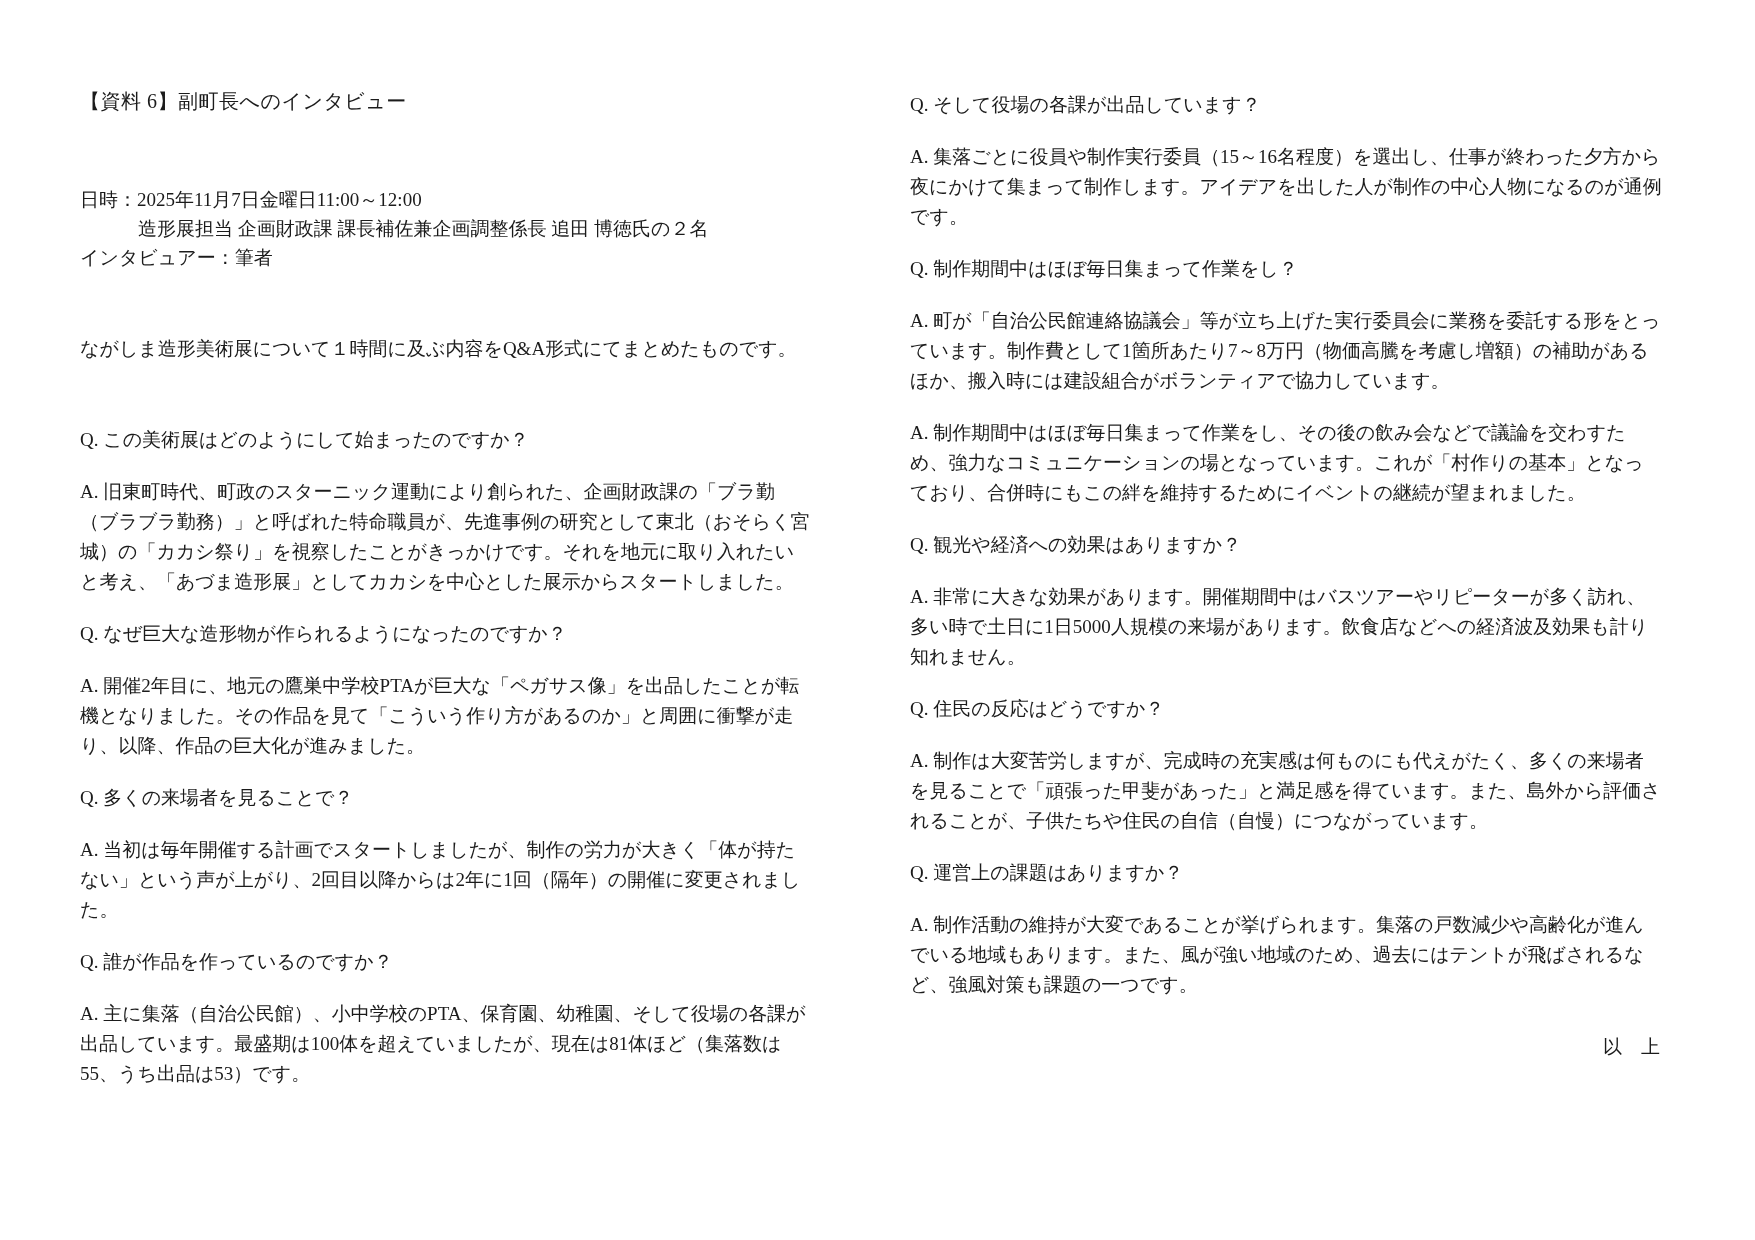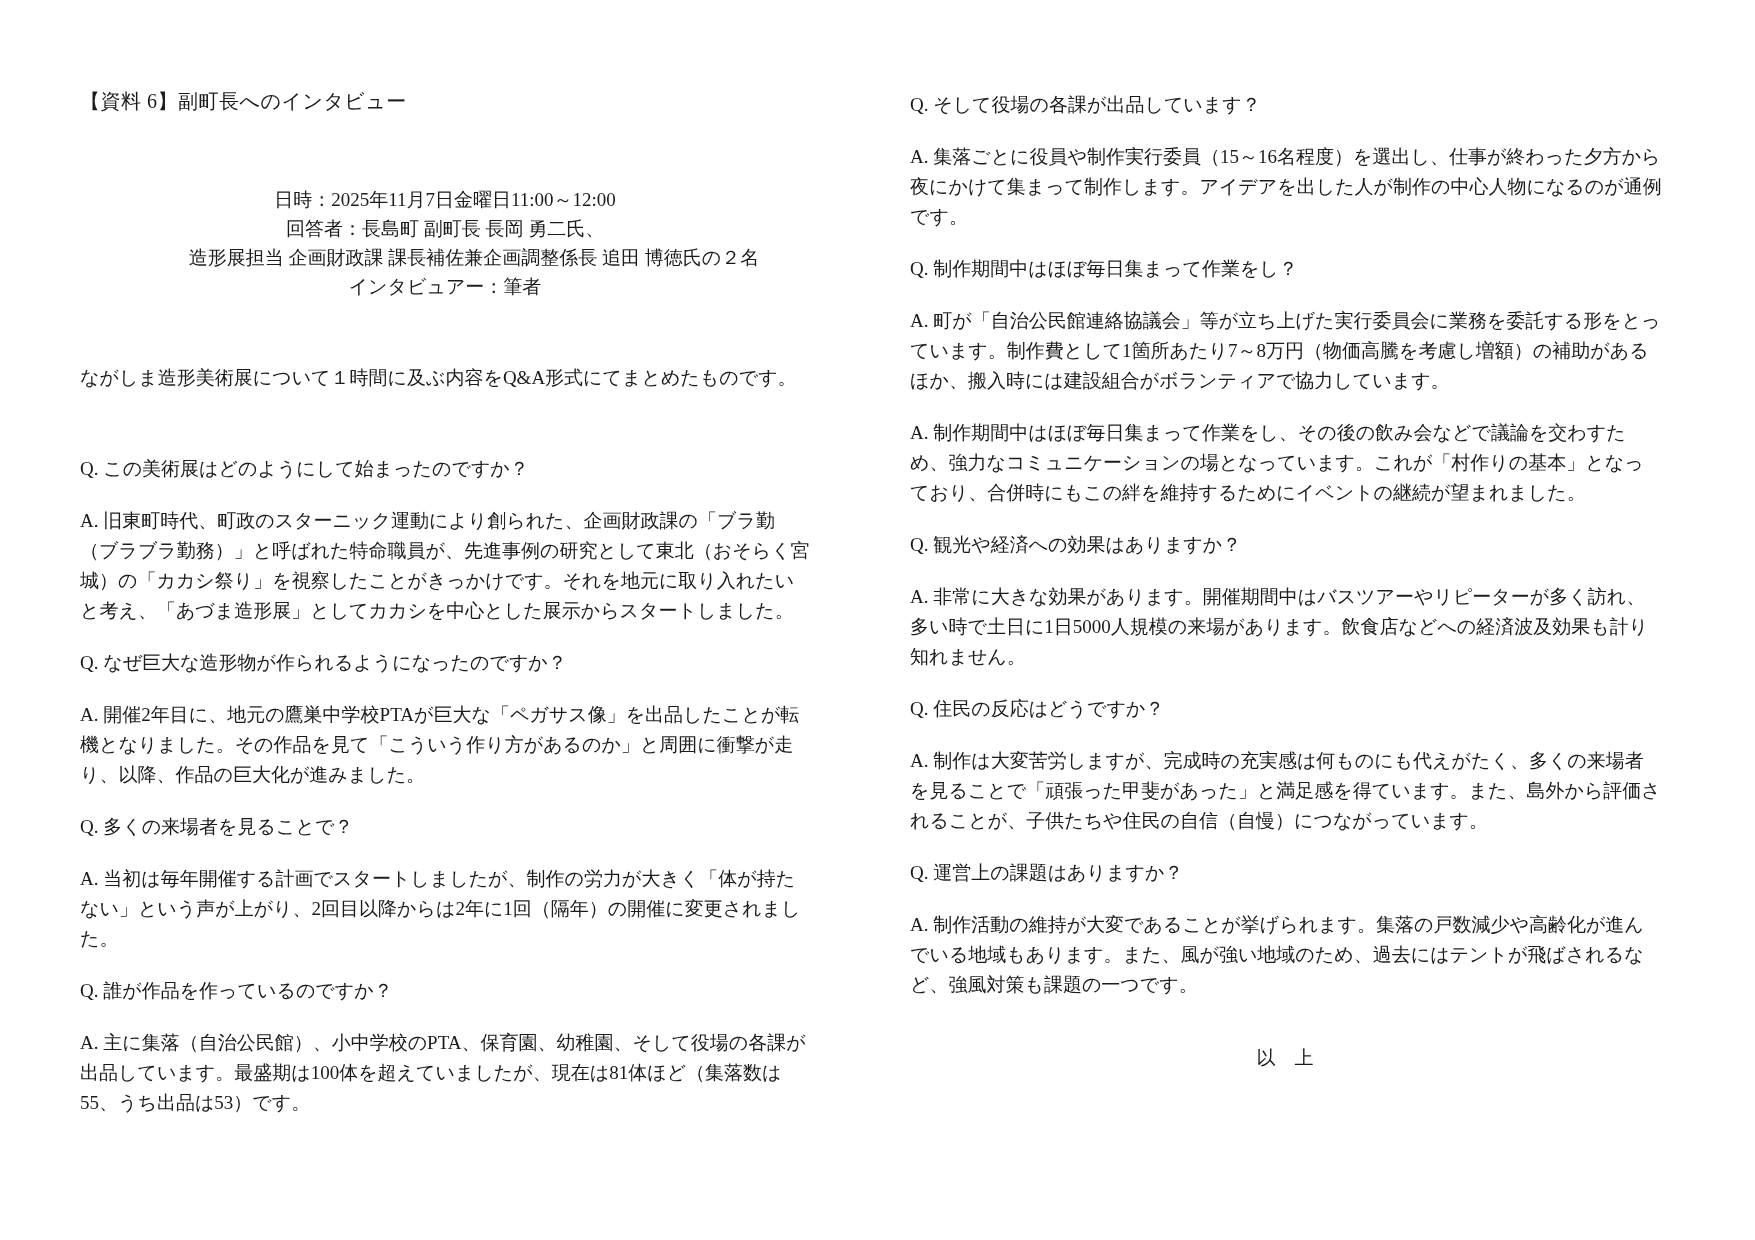--- a/index.html
+++ b/index.html
@@ -30,21 +30,20 @@
 
   .doc-title {
     margin: 0;
     font-size: 20px;
     font-weight: normal;
     line-height: 30px;
     letter-spacing: 0.5px;
   }
   .meta-block {
     margin-top: 69px;
-    text-align: center;
   }
   .meta-block p {
     margin: 0;
     font-size: 19px;
     line-height: 29px;
   }
   .meta-indent {
     margin-left: 58px !important;
   }
   p.body-text {
@@ -53,38 +52,37 @@
     line-height: 30px;
   }
   p.intro {
     margin-top: 62px;
     margin-bottom: 61px;
   }
   .col-right > p:first-child {
     margin-top: 4px;
   }
   p.closing {
-    margin-top: 43px;
-    text-align: center;
+    margin-top: 32px;
+    text-align: right;
     font-size: 19px;
     line-height: 30px;
     padding-right: 2px;
   }
 </style>
 </head>
 <body>
 
 <div class="page">
 
   <div class="col col-left">
     <h1 class="doc-title">【資料 6】副町長へのインタビュー</h1>
 
     <div class="meta-block">
       <p>日時：2025年11月7日金曜日11:00～12:00</p>
-      <p>回答者：長島町 副町長 長岡 勇二氏、</p>
       <p class="meta-indent">造形展担当 企画財政課 課長補佐兼企画調整係長 追田 博徳氏の２名</p>
       <p>インタビュアー：筆者</p>
     </div>
 
     <p class="body-text intro">ながしま造形美術展について１時間に及ぶ内容をQ&amp;A形式にてまとめたものです。</p>
 
     <p class="body-text q">Q. この美術展はどのようにして始まったのですか？</p>
     <p class="body-text a">A. 旧東町時代、町政のスターニック運動により創られた、企画財政課の「ブラ勤（ブラブラ勤務）」と呼ばれた特命職員が、先進事例の研究として東北（おそらく宮城）の「カカシ祭り」を視察したことがきっかけです。それを地元に取り入れたいと考え、「あづま造形展」としてカカシを中心とした展示からスタートしました。</p>
 
     <p class="body-text q">Q. なぜ巨大な造形物が作られるようになったのですか？</p>

